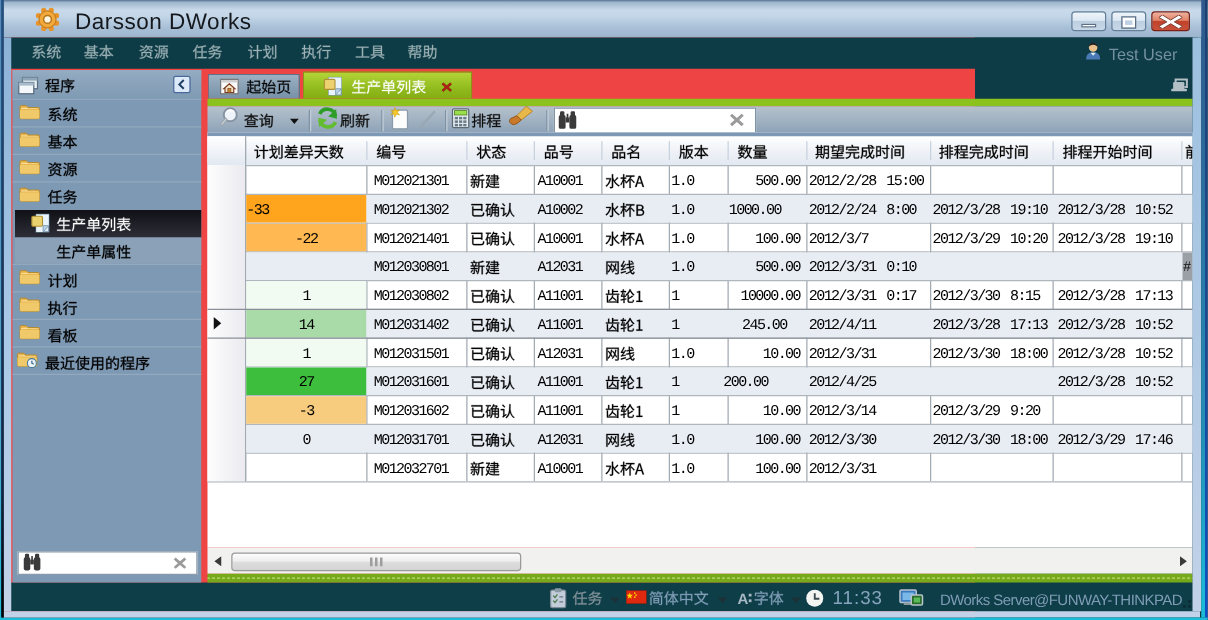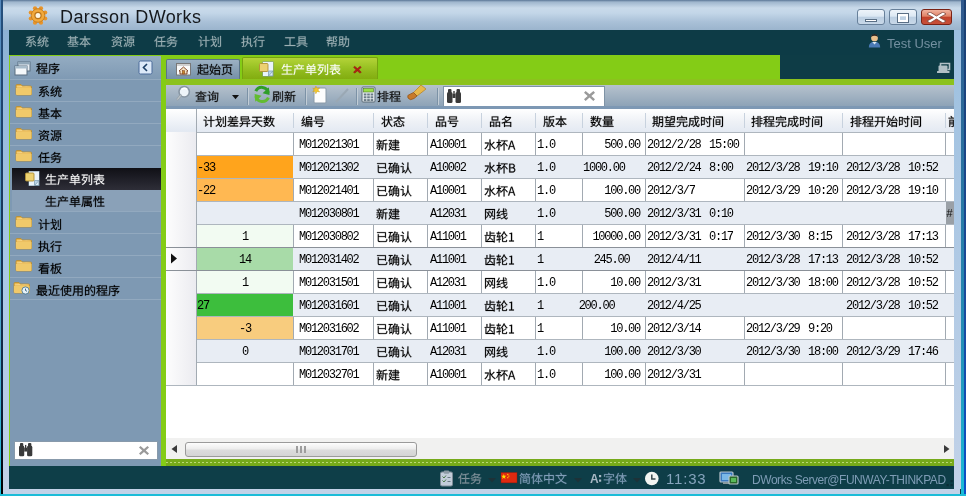--- a/index.html
+++ b/index.html
@@ -1,18 +1,18 @@
 <!DOCTYPE html>
 <html><head><meta charset="utf-8"><style>
 *{margin:0;padding:0;box-sizing:border-box}
 html,body{width:966px;height:496px;overflow:hidden;background:#0e3c46;font-family:"Liberation Sans",sans-serif}
 .abs{position:absolute}
 .lat{font-family:"Liberation Mono",monospace;font-size:12px;letter-spacing:-1.25px;color:#000;white-space:pre;line-height:27px}
 </style></head><body>
-<div class="abs" style="left:0;top:0;width:780px;height:496px;background:#84cc16">
+<div class="abs" style="left:0;top:0;width:780px;height:496px;background:#ef4444">
 
 <div class="abs" style="left:0;top:0;width:966px;height:30px;background:linear-gradient(180deg,#5a7696 0px,#9fb6cd 2px,#c9daea 8px,#c3d6e8 13px,#a9c0d7 22px,#9bb4cd 30px)"></div>
 <div class="abs" style="left:0;top:0;width:3px;height:496px;background:linear-gradient(#3f6c9e,#1d4474)"></div>
 <div class="abs" style="left:60px;top:7px;font-size:18px;letter-spacing:0.4px;color:#15181c">Darsson DWorks</div>
 <div class="abs" style="left:857px;top:9px;width:28px;height:16px;border:1px solid #67809a;border-radius:3px;background:linear-gradient(#eef4fa 0%,#dce8f3 45%,#bccfe2 50%,#c8d8e8 100%)"></div>
 <div class="abs" style="left:889px;top:9px;width:28px;height:16px;border:1px solid #67809a;border-radius:3px;background:linear-gradient(#eef4fa 0%,#dce8f3 45%,#bccfe2 50%,#c8d8e8 100%)"></div>
 <div class="abs" style="left:921px;top:9px;width:31px;height:16px;border:1px solid #7a2215;border-radius:3px;background:linear-gradient(#f0b29e 0%,#e08266 45%,#c2412a 50%,#c8503a 100%)"></div>
 <div class="abs" style="left:865px;top:19px;width:12px;height:3px;background:#fff;border:1px solid #5a6f85"></div>
 <div class="abs" style="left:898px;top:14px;width:10px;height:8px;border:2px solid #fff;outline:1px solid #5a6f85;background:transparent"></div>
 <svg class="abs" style="left:927px;top:12px" width="19" height="11" viewBox="0 0 19 11">
@@ -108,21 +108,21 @@
 <div class="abs lat" style="left:583px;top:132px;width:57px;text-align:right">500.00</div>
 <div class="abs lat" style="left:647px;top:132px">2012/2/28<span style="margin-left:2.5px"> </span>15:00</div>
 <div class="abs lat" style="left:197px;top:155px;width:96px;text-align:left">-33</div>
 <div class="abs lat" style="left:299px;top:155px">M012021302</div>
 <div class="abs lat" style="left:430px;top:155px">A10002</div>
 <div class="abs lat" style="left:537px;top:155px">1.0</div>
 <div class="abs lat" style="left:583px;top:155px;width:57px;">1000.00</div>
 <div class="abs lat" style="left:647px;top:155px">2012/2/24<span style="margin-left:2.5px"> </span>8:00</div>
 <div class="abs lat" style="left:746px;top:155px">2012/3/28<span style="margin-left:2.5px"> </span>19:10</div>
 <div class="abs lat" style="left:846px;top:155px">2012/3/28<span style="margin-left:2.5px"> </span>10:52</div>
-<div class="abs lat" style="left:197px;top:178px;width:96px;">-22</div>
+<div class="abs lat" style="left:197px;top:178px;width:96px;text-align:center">-22</div>
 <div class="abs lat" style="left:299px;top:178px">M012021401</div>
 <div class="abs lat" style="left:430px;top:178px">A10001</div>
 <div class="abs lat" style="left:537px;top:178px">1.0</div>
 <div class="abs lat" style="left:583px;top:178px;width:57px;text-align:right">100.00</div>
 <div class="abs lat" style="left:647px;top:178px">2012/3/7</div>
 <div class="abs lat" style="left:746px;top:178px">2012/3/29<span style="margin-left:2.5px"> </span>10:20</div>
 <div class="abs lat" style="left:846px;top:178px">2012/3/28<span style="margin-left:2.5px"> </span>19:10</div>
 <div class="abs lat" style="left:299px;top:201px">M012030801</div>
 <div class="abs lat" style="left:430px;top:201px">A12031</div>
 <div class="abs lat" style="left:537px;top:201px">1.0</div>
@@ -145,21 +145,21 @@
 <div class="abs lat" style="left:746px;top:247px">2012/3/28<span style="margin-left:2.5px"> </span>17:13</div>
 <div class="abs lat" style="left:846px;top:247px">2012/3/28<span style="margin-left:2.5px"> </span>10:52</div>
 <div class="abs lat" style="left:197px;top:270px;width:96px;text-align:center">1</div>
 <div class="abs lat" style="left:299px;top:270px">M012031501</div>
 <div class="abs lat" style="left:430px;top:270px">A12031</div>
 <div class="abs lat" style="left:537px;top:270px">1.0</div>
 <div class="abs lat" style="left:583px;top:270px;width:57px;text-align:right">10.00</div>
 <div class="abs lat" style="left:647px;top:270px">2012/3/31</div>
 <div class="abs lat" style="left:746px;top:270px">2012/3/30<span style="margin-left:2.5px"> </span>18:00</div>
 <div class="abs lat" style="left:846px;top:270px">2012/3/28<span style="margin-left:2.5px"> </span>10:52</div>
-<div class="abs lat" style="left:197px;top:293px;width:96px;text-align:left">27</div>
+<div class="abs lat" style="left:197px;top:293px;width:96px;text-align:center">27</div>
 <div class="abs lat" style="left:299px;top:293px">M012031601</div>
 <div class="abs lat" style="left:430px;top:293px">A11001</div>
 <div class="abs lat" style="left:537px;top:293px">1</div>
 <div class="abs lat" style="left:568px;top:293px;width:57px;text-align:center">200.00</div>
 <div class="abs lat" style="left:647px;top:293px">2012/4/25</div>
 <div class="abs lat" style="left:846px;top:293px">2012/3/28<span style="margin-left:2.5px"> </span>10:52</div>
 <div class="abs lat" style="left:197px;top:316px;width:96px;text-align:center">-3</div>
 <div class="abs lat" style="left:299px;top:316px">M012031602</div>
 <div class="abs lat" style="left:430px;top:316px">A11001</div>
 <div class="abs lat" style="left:537px;top:316px">1</div>

